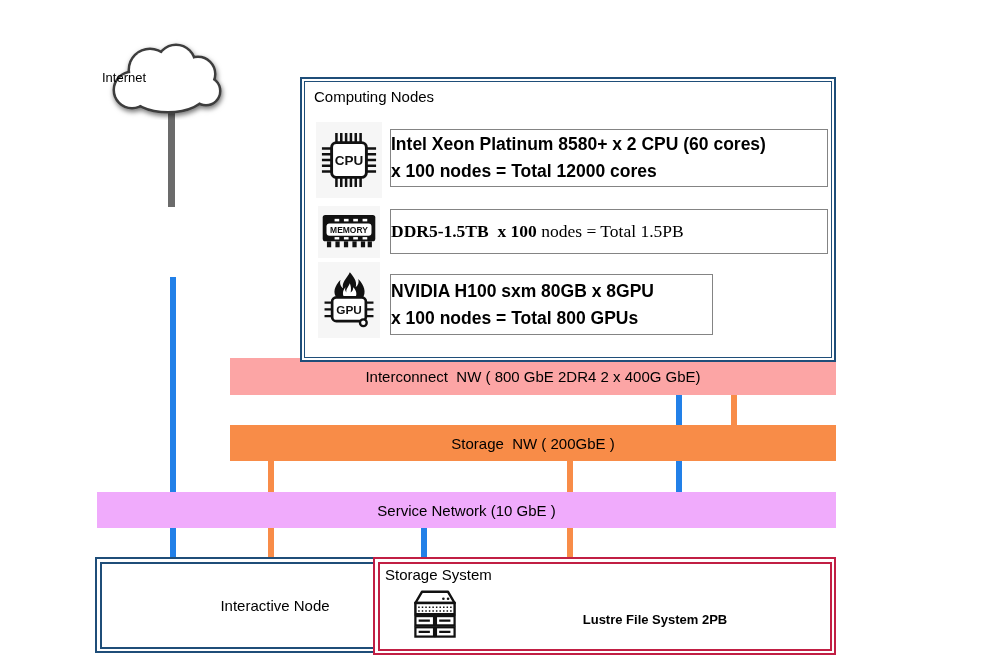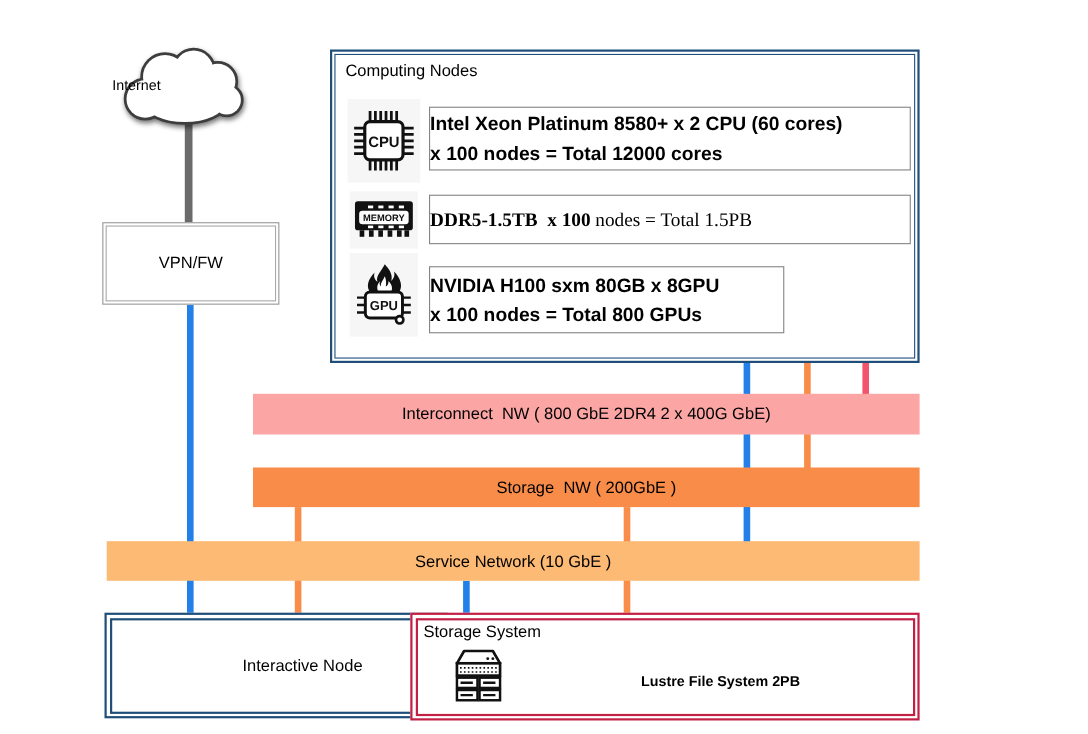--- a/index.html
+++ b/index.html
@@ -8,21 +8,21 @@
     font-family:"Liberation Sans",sans-serif;color:#000;
   }
   .abs{position:absolute;}
   .vline{position:absolute;z-index:1;}
   .bar{position:absolute;z-index:2;display:flex;align-items:center;justify-content:center;}
   .bar-label{font-size:15px;color:#000;white-space:pre;}
   .box{position:absolute;z-index:3;background:#fff;box-sizing:border-box;}
   
   .vpn-box{border:1.5px solid #979797;}
   .vpn-box::before{content:"";position:absolute;inset:2px;border:1px solid #a8a8a8;pointer-events:none;}
-  .cn-box{border:2.5px solid #1f4e79;}
+  .cn-box{border:2.5px solid #1f4e79;margin-top:32px;}
   .cn-box::before{content:"";position:absolute;inset:2px;border:1.5px solid #1f4e79;pointer-events:none;}
   .ia-box{border:2.5px solid #1f4e79;}
   .ia-box::before{content:"";position:absolute;inset:2.5px;border:2px solid #1f4e79;pointer-events:none;}
   .ss-box{border:2.5px solid #c11f44;}
   .ss-box::before{content:"";position:absolute;inset:2.5px;border:2px solid #c11f44;pointer-events:none;}
   .center-lbl{display:flex;align-items:center;justify-content:center;font-size:15px;}
   .cn-title{position:absolute;left:12px;top:9px;font-size:15px;}
   .icon-wrap{position:absolute;background:#f6f6f6;display:flex;align-items:center;justify-content:center;}
   .spec-box{position:absolute;background:#fff;border:1px solid #848484;box-sizing:border-box;
     display:flex;flex-direction:column;justify-content:center;}
@@ -69,23 +69,20 @@
           <circle cx="48" cy="36" r="20"></circle>
         <circle cx="74" cy="30" r="18"></circle>
           <circle cx="96" cy="40" r="16"></circle>
         <circle cx="104" cy="57" r="13"></circle>
           <ellipse cx="66" cy="60" rx="36" ry="17"></ellipse>
       </g>
     </g>
   </svg>
   <div class="internet-lbl">Internet</div>
 
-  <div class="box vpn-box center-lbl" style="left:93px;top:202px;width:161px;height:75px;">
-    <span>VPN/FW</span>
-  </div>
 
   <div class="box cn-box" style="left:300px;top:45px;width:536px;height:285px;">
     <div class="cn-title">Computing Nodes</div>
 
     <div class="icon-wrap" style="left:14px;top:43px;width:66px;height:76px;">
       <svg width="58" height="58" viewBox="0 0 60 60">
         <g stroke="#111" stroke-width="2.6">
           <path d="M17 2v10M22 2v10M27 2v10M32 2v10M37 2v10M42 2v10"></path>
           <path d="M17 48v10M22 48v10M27 48v10M32 48v10M37 48v10M42 48v10"></path>
           <path d="M2 18h10M2 24h10M2 30h10M2 36h10M2 42h10"></path>
@@ -147,21 +144,21 @@
       <div class="spec-line">x 100 nodes = Total 800 GPUs</div>
     </div>
   </div>
 
   <div class="bar" style="left: 230px; top: 358px; width: 606px; height: 37px; background-color: #fca5a5;">
     <span class="bar-label">Interconnect  NW ( 800 GbE 2DR4 2 x 400G GbE)</span>
   </div>
   <div class="bar" style="left: 230px; top: 425px; width: 606px; height: 36px; background-color: rgb(248, 140, 72);">
     <span class="bar-label">Storage  NW ( 200GbE )</span>
   </div>
-  <div class="bar" style="left: 97px; top: 492px; width: 739px; height: 36px; background-color: #fdba74;">
+  <div class="bar" style="left: 97px; top: 492px; width: 739px; height: 36px; background-color: #f0abfc;">
     <span class="bar-label">Service Network (10 GbE )</span>
   </div>
 
   <div class="box ia-box center-lbl" style="left:95px;top:557px;width:312px;height:96px;padding-left:48px;">
     <span>Interactive Node</span>
   </div>
 
   <div class="box ss-box" style="left:373px;top:557px;width:463px;height:98px;">
     <div class="ss-title">Storage System</div>
     <svg class="abs" style="left:32px;top:27px;width:56px;height:62px;" viewBox="0 0 60 62">

